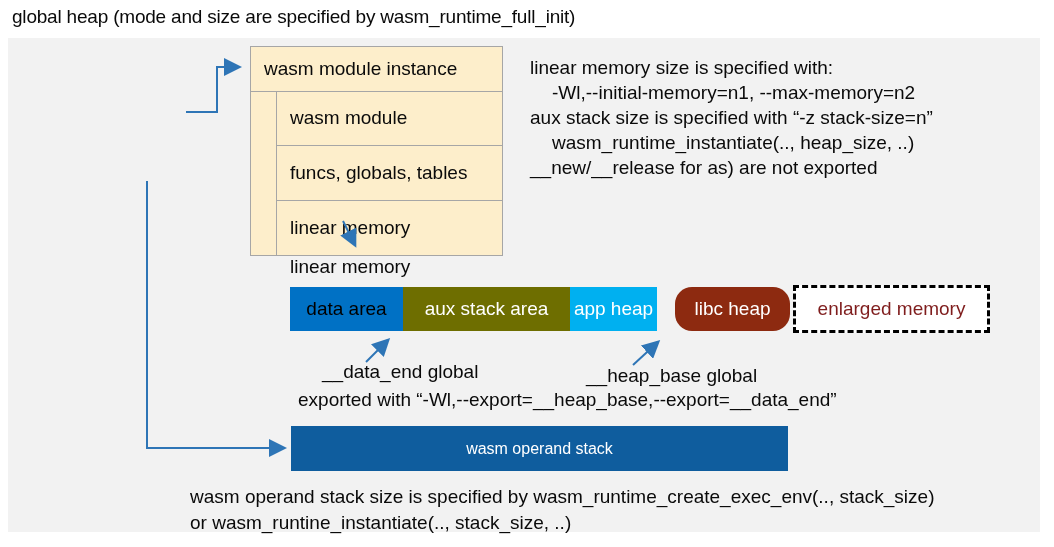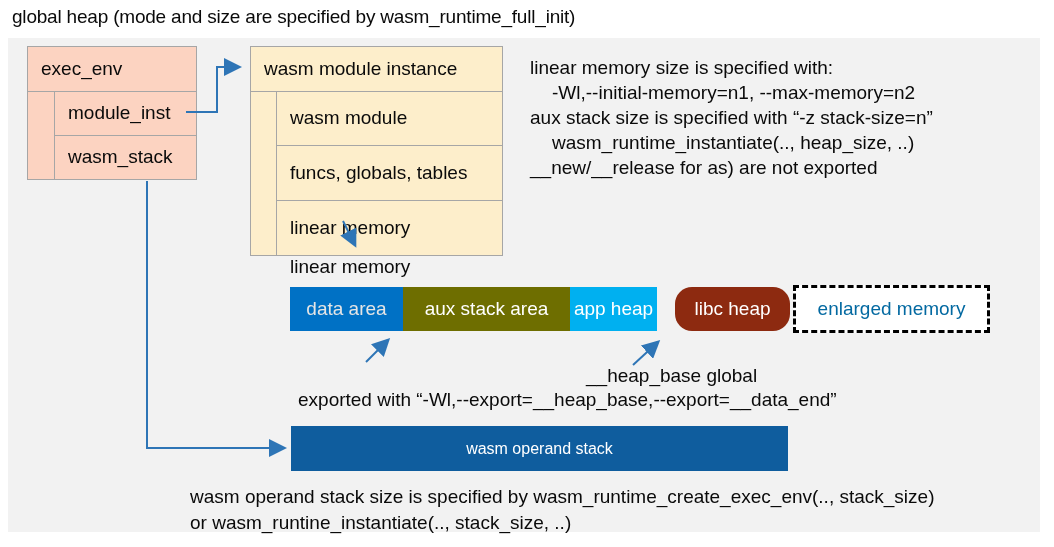--- a/index.html
+++ b/index.html
@@ -57,53 +57,47 @@
 </style>
 </head>
 <body>
 
 <div class="canvas">
 
   <div class="abs title">global heap (mode and size are specified by wasm_runtime_full_init)</div>
 
   <div class="abs panel"></div>
 
-  <div class="abs box exec-box">
-    <div class="box-header">exec_env</div>
-    <div class="box-inner">
-      <div class="box-row">module_inst</div>
-      <div class="box-row">wasm_stack</div>
-    </div>
-  </div>
 
   <div class="abs box module-box">
     <div class="box-header">wasm module instance</div>
     <div class="box-inner">
       <div class="box-row">wasm module</div>
       <div class="box-row">funcs, globals, tables</div>
       <div class="box-row">linear memory</div>
     </div>
   </div>
 
   <div class="abs notes">
     <div class="line">linear memory size is specified with:</div>
     <div class="line indent">-Wl,--initial-memory=n1, --max-memory=n2</div>
     <div class="line">aux stack size is specified with “-z stack-size=n”</div>
     <div class="line indent">wasm_runtime_instantiate(.., heap_size, ..)</div>
     <div class="line">__new/__release for as) are not exported</div>
   </div>
 
   <div class="abs lm-label">linear memory</div>
 
-  <div class="abs bar-seg seg0" style="background: rgb(0, 113, 197); color: #e5e5e5;">data area</div>
+  <div class="abs bar-seg seg0" style="background: rgb(0, 113, 197); color: #000000;">data area</div>
   <div class="abs bar-seg seg1" style="background: rgb(110, 110, 0); color: #ffffff;">aux stack area</div>
   <div class="abs bar-seg seg2" style="background: rgb(0, 176, 240); color: rgb(255, 255, 255);">app heap</div>
   <div class="abs bar-seg seg3" style="background: rgb(141, 42, 16); color: rgb(255, 255, 255);">libc heap</div>
-  <div class="abs enlarged" style="background: rgb(255, 255, 255); color: #0369a1;">enlarged memory</div>
+  <div class="abs enlarged" style="background: rgb(255, 255, 255); color: #7f1d1d;">enlarged memory</div>
 
+  <div class="abs dataend">__data_end global</div>
   <div class="abs heapbase">__heap_base global</div>
   <div class="abs export-note">exported with “-Wl,--export=__heap_base,--export=__data_end”</div>
 
   <div class="abs operand-bar">wasm operand stack</div>
 
   <div class="abs bottom-note">
     <div>wasm operand stack size is specified by wasm_runtime_create_exec_env(.., stack_size)</div>
     <div>or wasm_runtine_instantiate(.., stack_size, ..)</div>
   </div>
 

